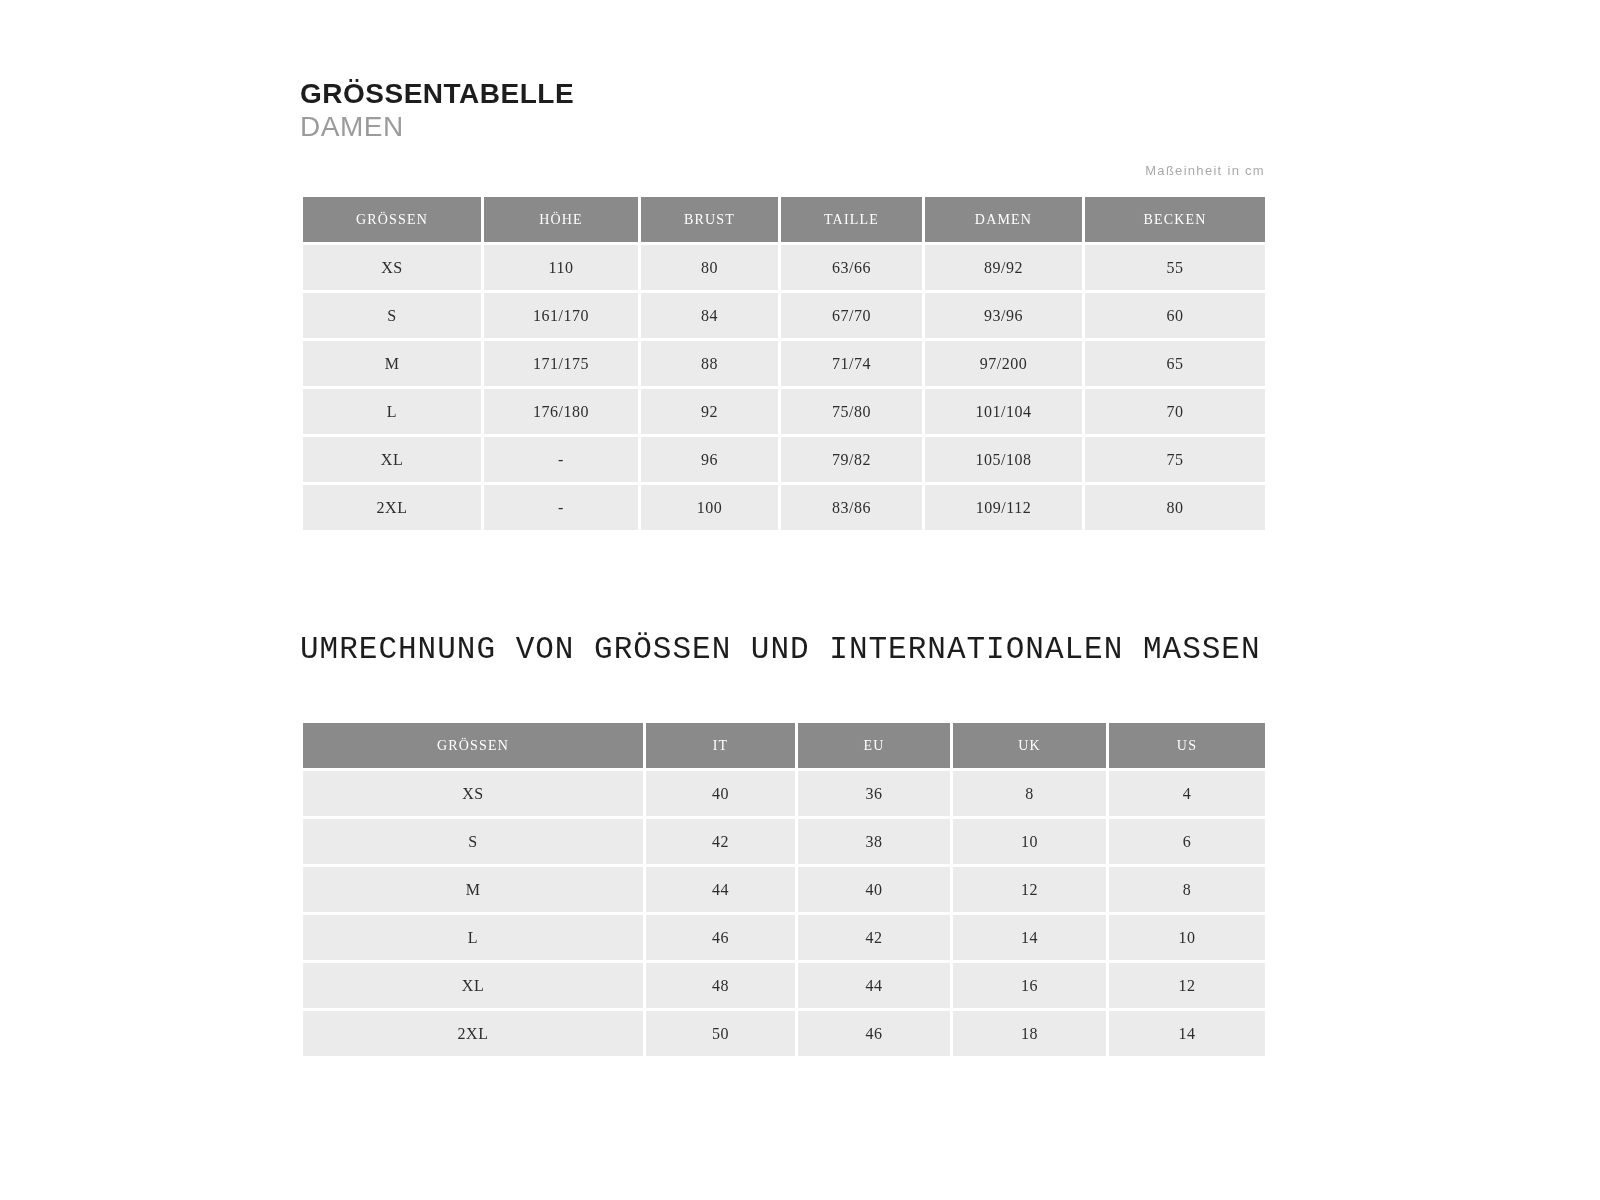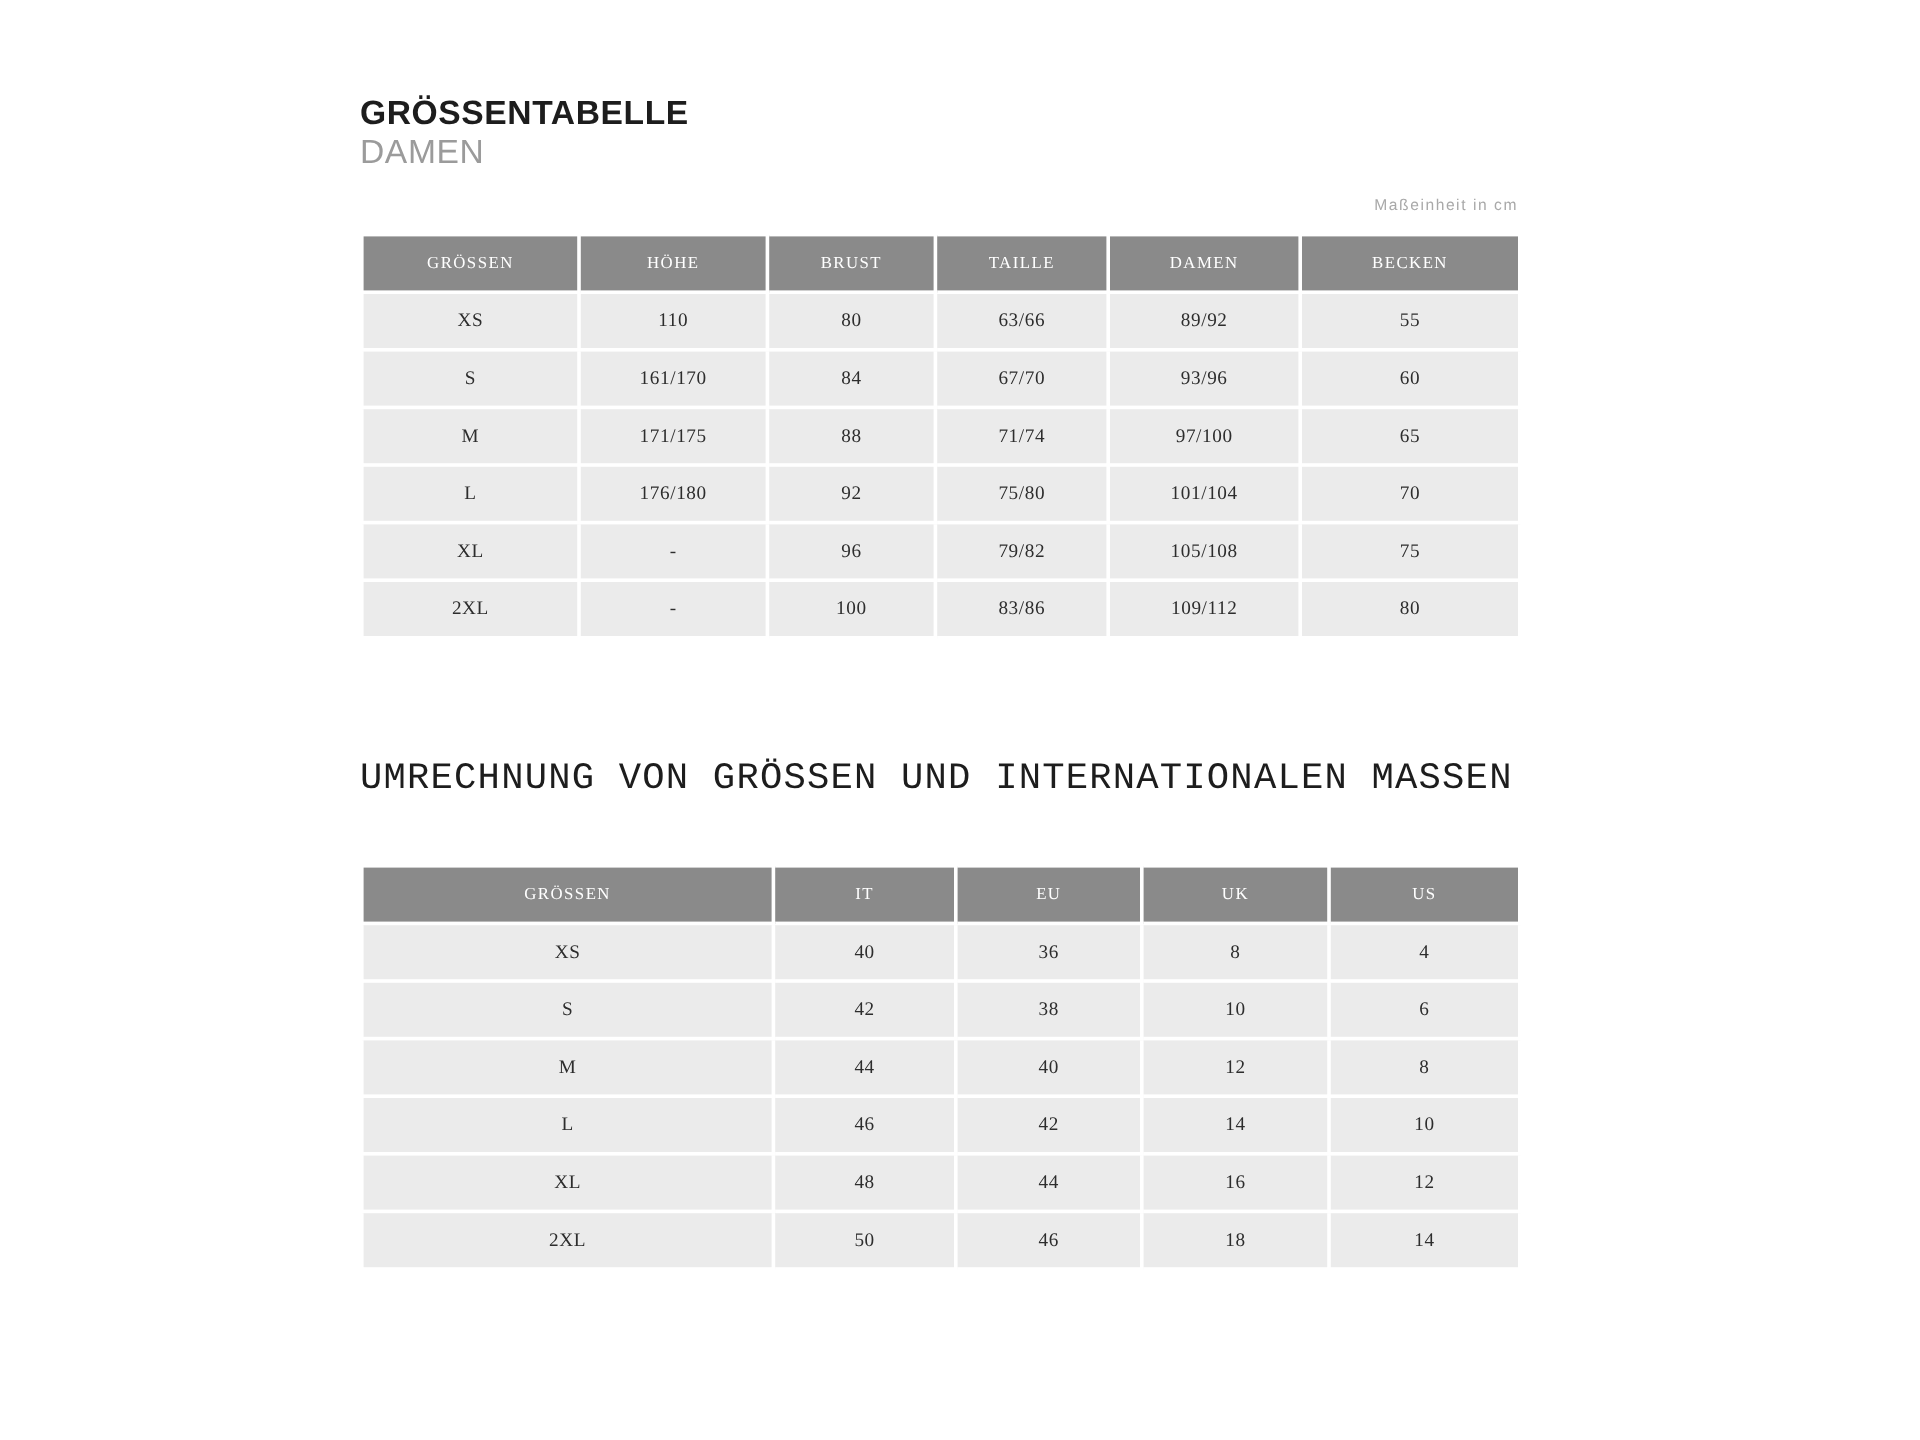--- a/index.html
+++ b/index.html
@@ -119,21 +119,21 @@
           <td>84</td>
           <td>67/70</td>
           <td>93/96</td>
           <td>60</td>
         </tr>
         <tr>
           <td>M</td>
           <td>171/175</td>
           <td>88</td>
           <td>71/74</td>
-          <td>97/100</td>
+          <td>97/200</td>
           <td>65</td>
         </tr>
         <tr>
           <td>L</td>
           <td>176/180</td>
           <td>92</td>
           <td>75/80</td>
           <td>101/104</td>
           <td>70</td>
         </tr>

